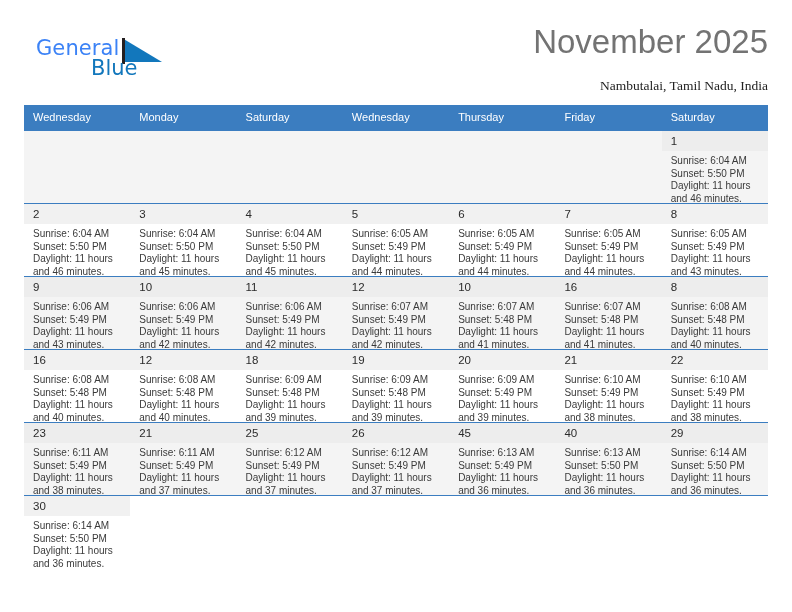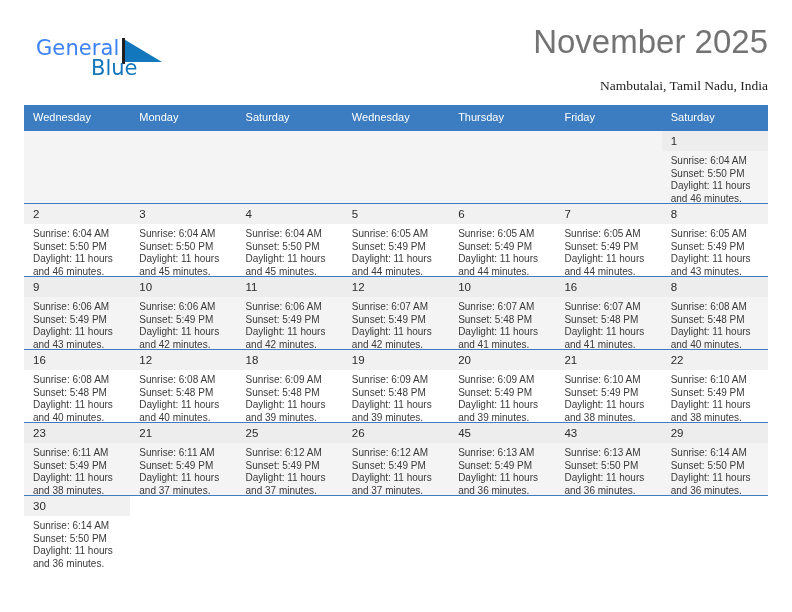--- a/index.html
+++ b/index.html
@@ -511,21 +511,21 @@
               <div class="info">
                 <div>Sunrise: 6:13 AM</div>
                 <div>Sunset: 5:49 PM</div>
                 <div>Daylight: 11 hours</div>
                 <div>and 36 minutes.</div>
               </div>
             </div>
           </td>
           <td>
             <div class="cell">
-              <div class="daynum">43</div>
+              <div class="daynum">40</div>
               <div class="info">
                 <div>Sunrise: 6:13 AM</div>
                 <div>Sunset: 5:50 PM</div>
                 <div>Daylight: 11 hours</div>
                 <div>and 36 minutes.</div>
               </div>
             </div>
           </td>
           <td>
             <div class="cell">

